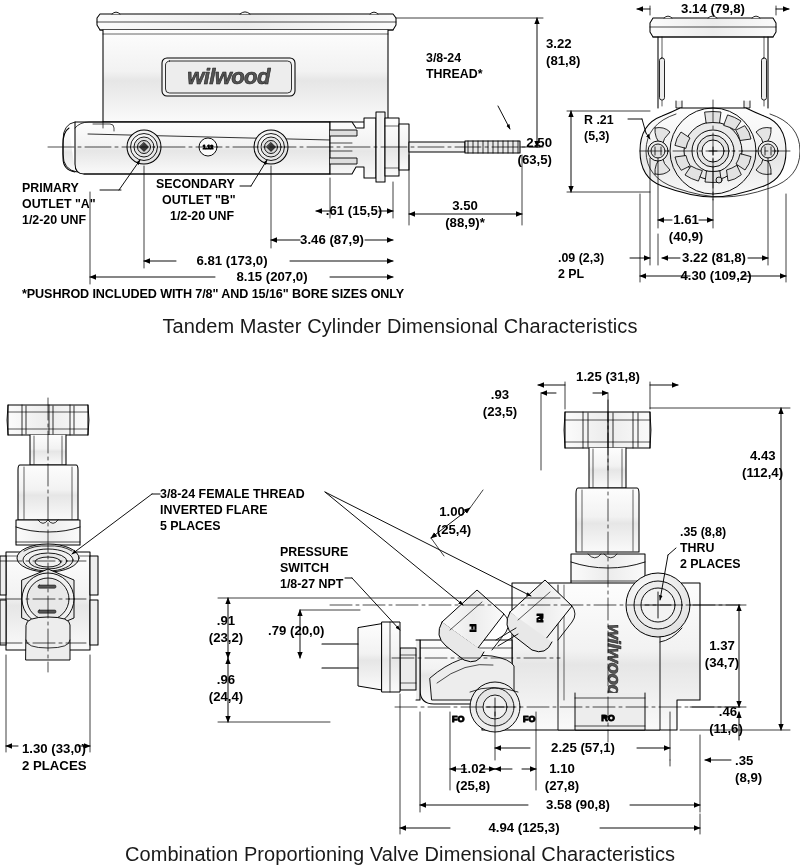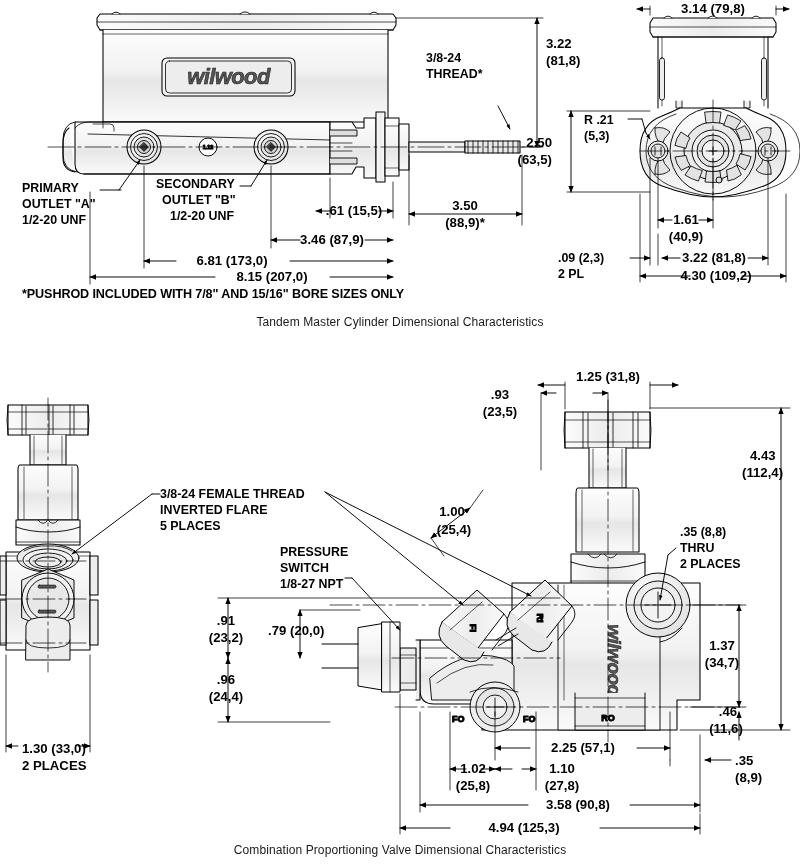--- a/index.html
+++ b/index.html
@@ -11,21 +11,21 @@
     position: relative;
     overflow: hidden;
     font-family: "Liberation Sans", sans-serif;
     color: #000;
   }
   #sheet { position:absolute; left:0; top:0; width:800px; height:866px; }
   .cap {
     position: absolute;
     width: 100%;
     text-align: center;
-    font-size: 12px;
+    font-size: 20px;
     color: #1a1a1a;
     letter-spacing: 0.1px;
   }
   #cap-top { top: 315px; }
   #cap-bottom { top: 843px; }
   #note-pushrod {
     position: absolute;
     left: 22px; top: 287px;
     font-size: 12.6px;
     font-weight: bold;

